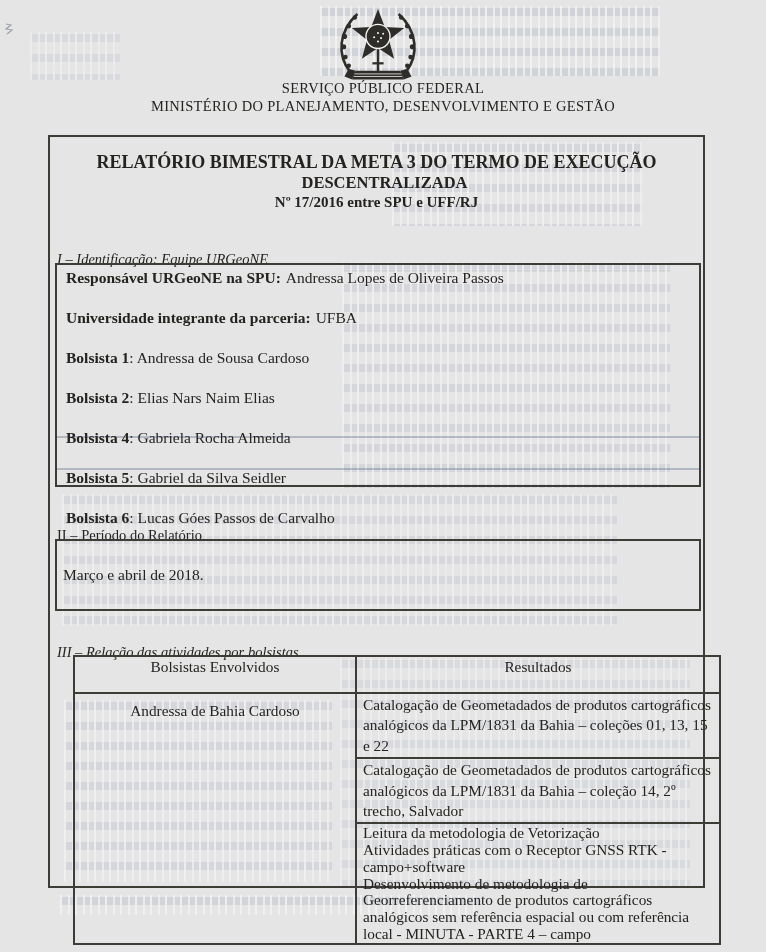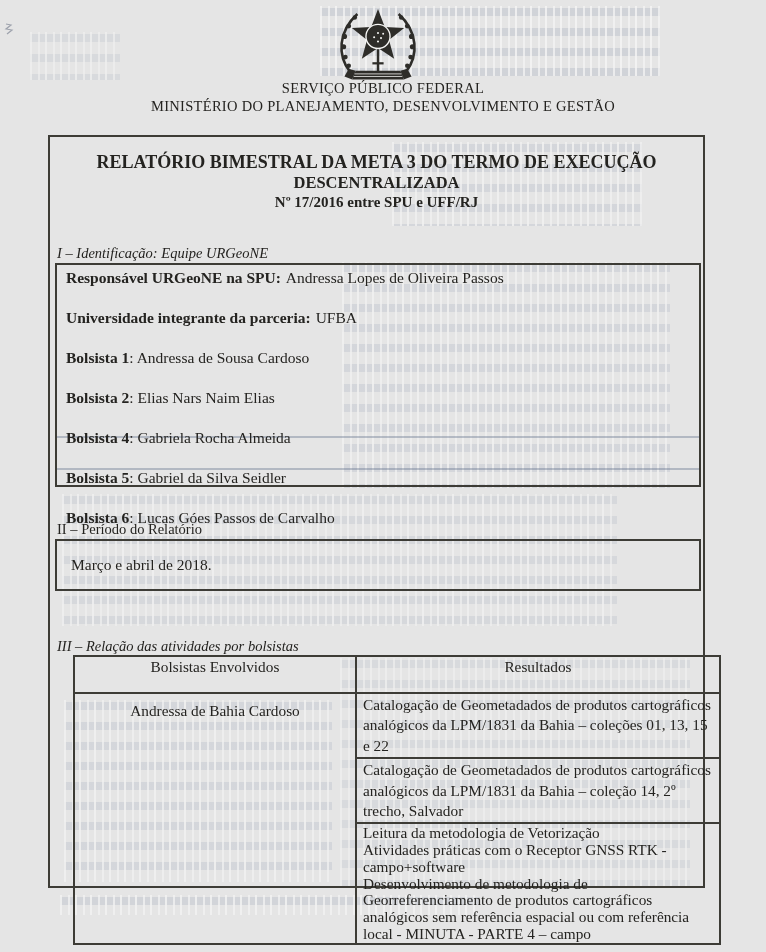--- a/index.html
+++ b/index.html
@@ -28,46 +28,46 @@
   .emblem{position:absolute;left:326px;top:2px;width:104px;height:86px;}
   .org-line{position:absolute;left:0;width:766px;text-align:center;font-size:14.5px;letter-spacing:.3px;white-space:nowrap;}
   .org1{top:80px;}
   .org2{top:98px;}
 
   
   .outer-frame{position:absolute;left:48px;top:135px;width:657px;height:753px;border:2px solid #3d3c36;box-sizing:border-box;background:transparent;}
 
   .title-line{position:absolute;left:48px;width:657px;text-align:center;font-weight:bold;}
   .t1{top:152px;font-size:18px;}
-  .t2{top:173px;font-size:16.5px;}
+  .t2{top:173px;font-size:16.5px;padding-left:8px;}
   .t3{top:194px;font-size:15px;}
 
-  .sec-heading{position:absolute;left:57px;font-size:14.5px;white-space:nowrap;}
+  .sec-heading{position:absolute;left:57px;font-size:14.5px;white-space:nowrap;margin-top:6px;}
   .italic{font-style:italic;}
   .h1{top:245px;}
   .h2{top:521px;}
   .h3{top:638px;}
 
   
   .box1{
     position:absolute;left:55px;top:263px;width:646px;height:224px;
     border:2px solid #3d3c36;box-sizing:border-box;
     display:flex;flex-direction:column;justify-content:space-around;
     padding:1px 4px 1px 9px;
     gap:17px;
   }
   .field-row{font-size:15.5px;white-space:nowrap;line-height:23px;}
   .field-row .lbl{font-weight:bold;}
   .field-row .val{margin-left:5px;}
 
   
   .box2{
-    position:absolute;left:55px;top:539px;width:646px;height:52px;
+    position:absolute;left:55px;top:539px;width:646px;height:72px;
     border:2px solid #3d3c36;box-sizing:border-box;
-    display:flex;align-items:center;padding-left:14px;font-size:15.5px;
+    display:flex;align-items:center;padding-left:6px;font-size:15.5px;
   }
 
   
   table.activities{
     position:absolute;left:73px;top:655px;width:648px;
     border-collapse:collapse;table-layout:fixed;
   }
   table.activities td{border:2px solid #3d3c36;font-size:15.3px;vertical-align:top;}
   td.col1{width:278px;}
   td.head-cell{height:33px;text-align:center;vertical-align:middle;font-size:15.5px;}

